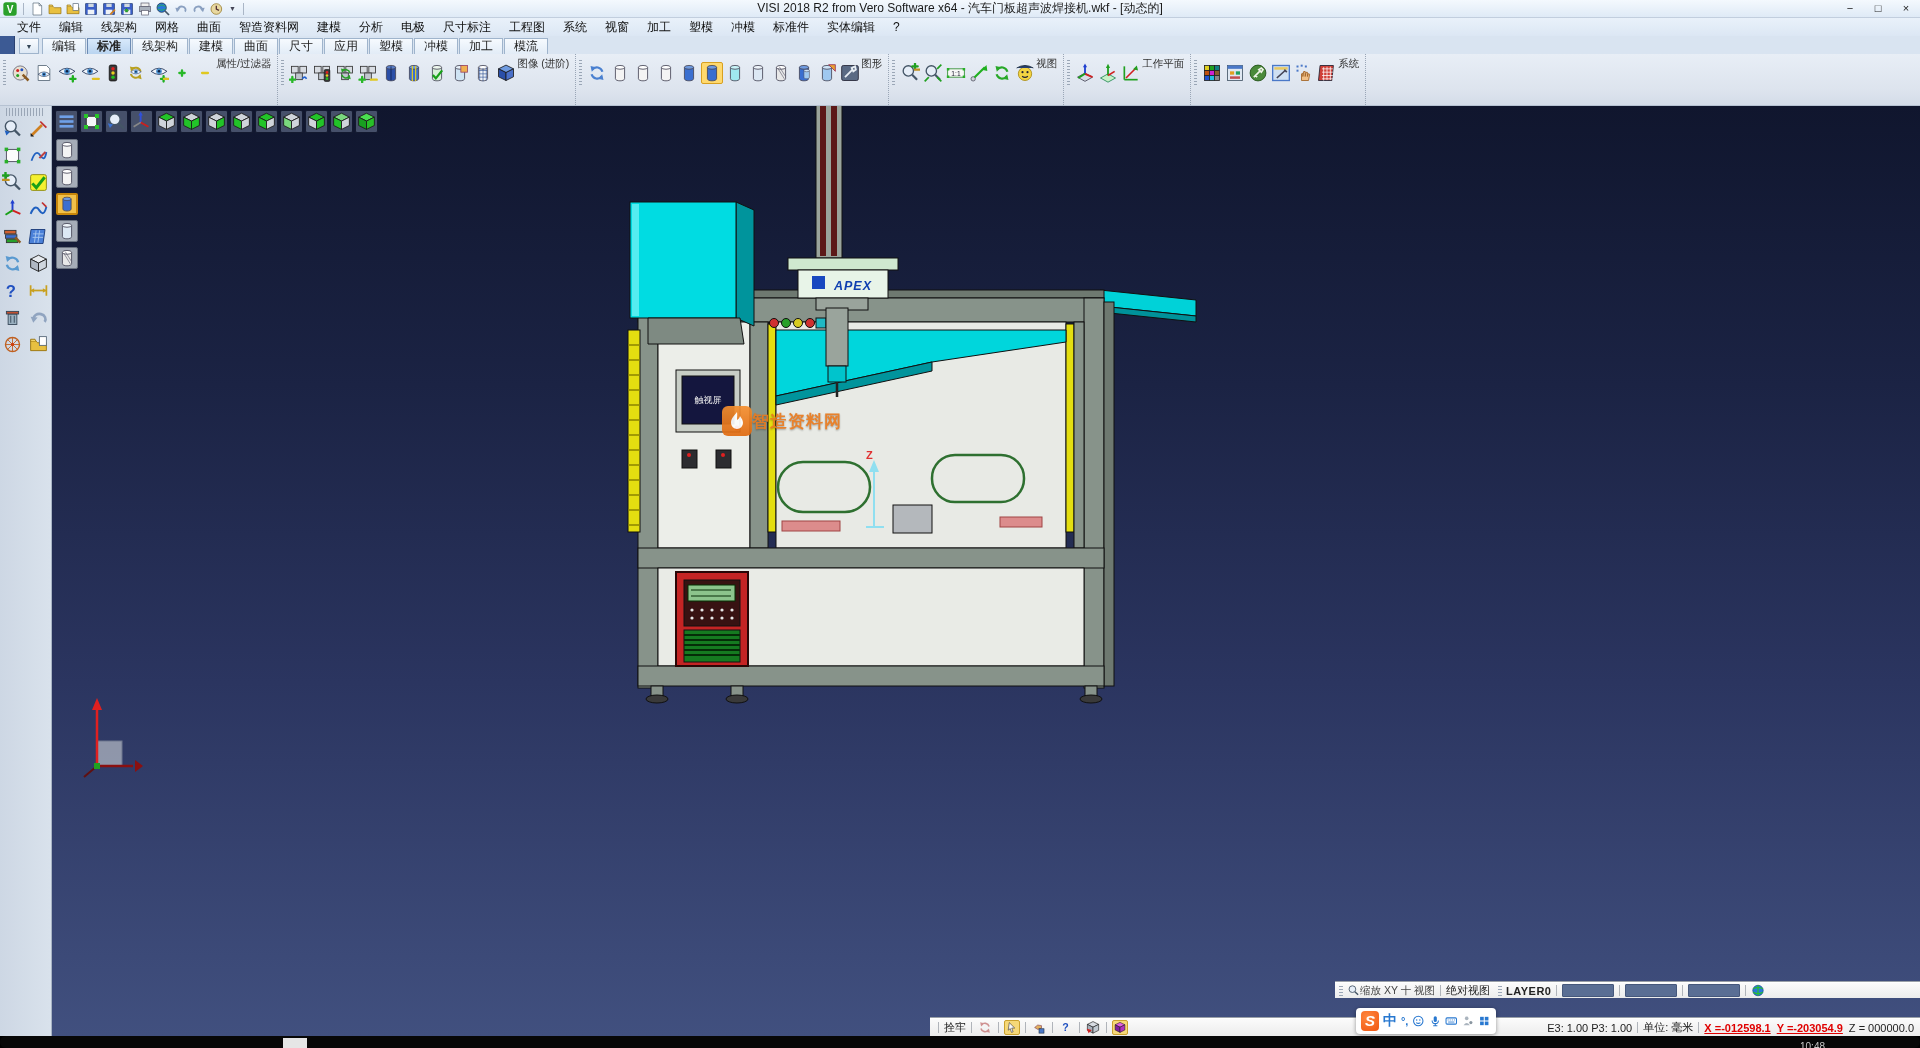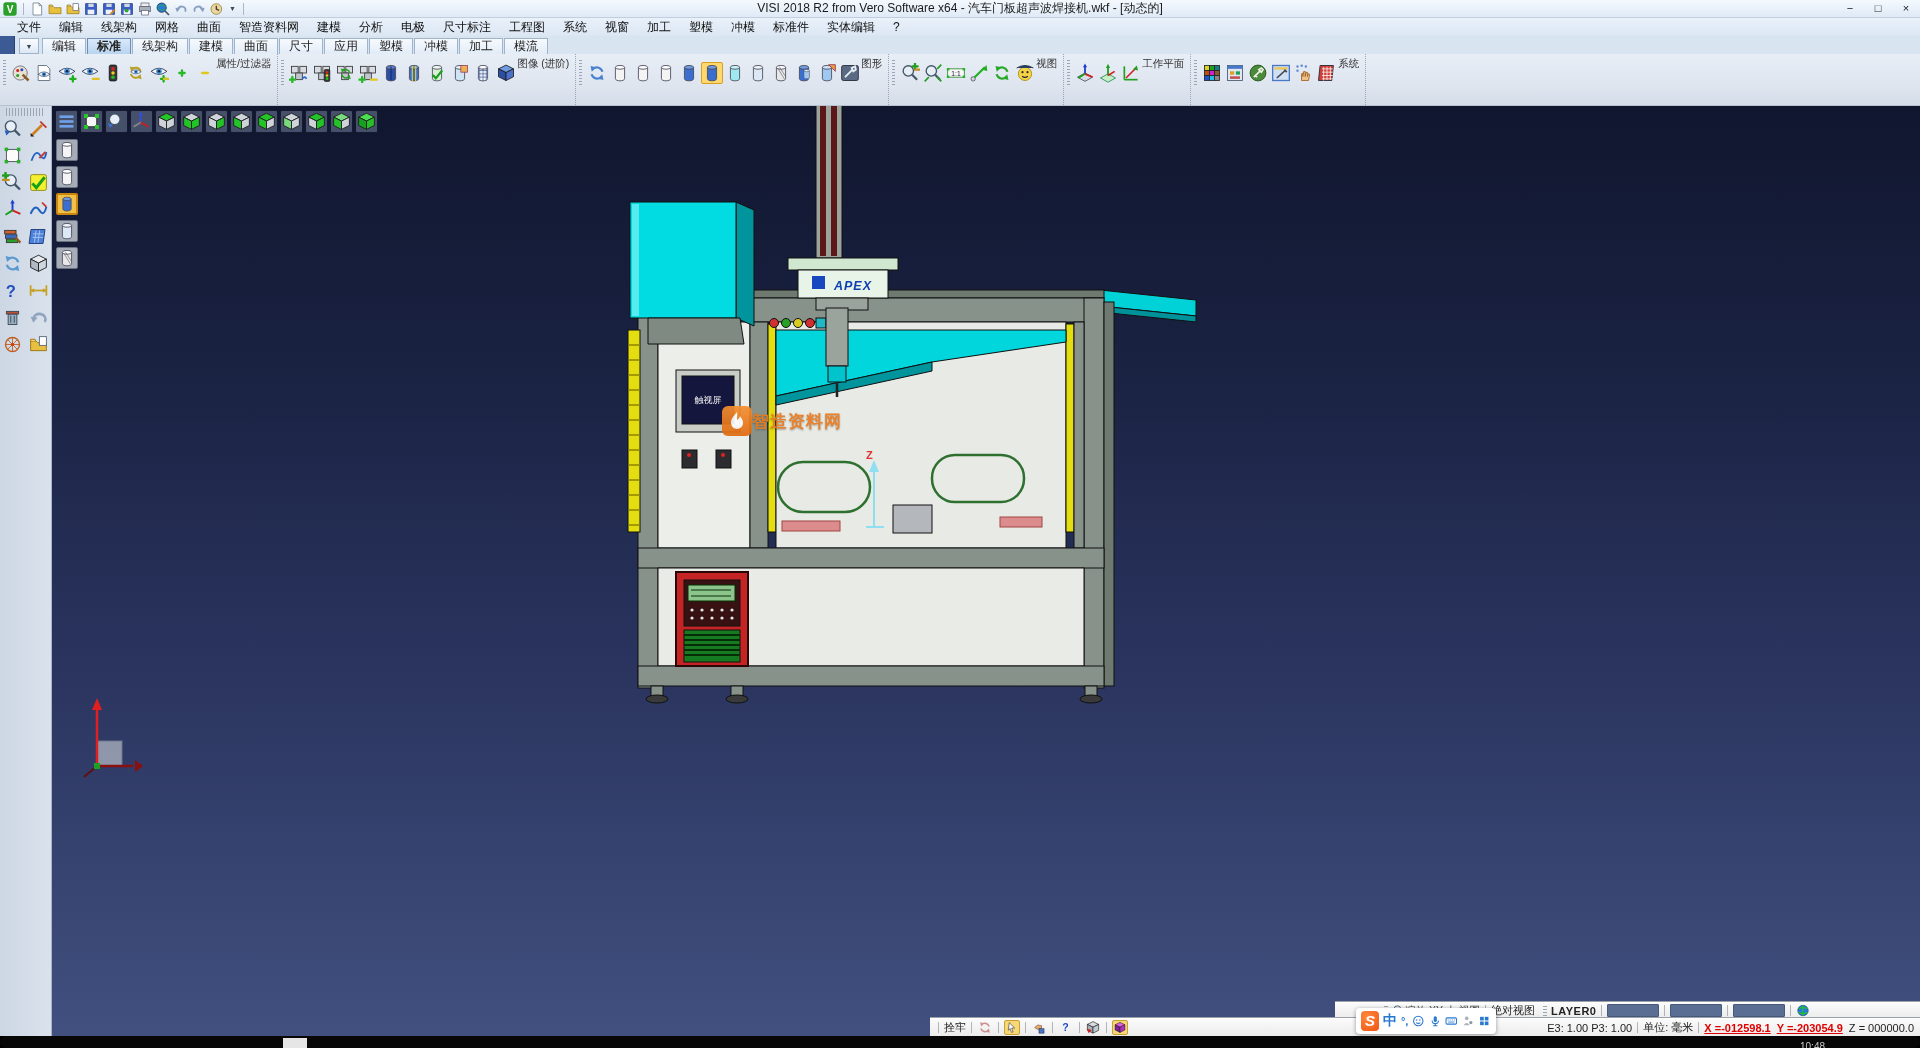--- a/index.html
+++ b/index.html
@@ -48,21 +48,21 @@
   .viewtoolbar{position:absolute;left:3px;top:4px;display:flex;gap:2px;}
   .vbtn{width:23px;height:23px;background:#46506a;border:1px solid #141a30;box-sizing:border-box;border-radius:2px;}
   .layerstrip{position:absolute;left:4px;top:33px;display:flex;flex-direction:column;gap:5px;}
   .lbtn{width:22px;height:22px;background:#a6adb8;border:1px solid #6a7280;box-sizing:border-box;border-radius:2px;}
   .lbtn.selected{background:#f2c14a;border:2px solid #c8860a;}
   .watermark{position:absolute;left:670px;top:300px;display:flex;align-items:center;gap:0;opacity:.92;}
   .wm-badge{width:30px;height:30px;border-radius:6px;background:linear-gradient(#f59030,#e06a10);display:flex;align-items:center;justify-content:center;}
   .wm-text{font-size:17px;font-weight:bold;color:#e87a1e;letter-spacing:1px;text-shadow:0 1px 2px rgba(0,0,0,.35);}
   
   .srow{position:absolute;background:linear-gradient(#fbfbfb,#ececec);border-top:1px solid #fff;box-shadow:0 -1px 0 #9aa0a8;display:flex;align-items:center;font-size:11px;color:#222;box-sizing:border-box;}
-  .srow1{left:1283px;right:0;top:896px;height:16px;padding-left:45px;}
+  .srow1{left:1283px;right:0;top:876px;height:16px;}
   .srow2{left:878px;right:0;top:912px;height:18px;padding-right:6px;}
   .s-sep{width:1px;height:11px;background:#b0b4ba;margin:0 5px;}
   .s-grip{width:4px;height:10px;margin:0 4px;background:repeating-linear-gradient(#9aa6b6 0 1px,transparent 1px 3px);}
   .s-box{width:50px;height:11px;background:#5a6e94;border:1px solid #46587c;border-radius:1px;}
   .sicon{width:16px;height:15px;display:inline-block;}
   .sicon.yellow{background:#f6d878;border:1px solid #caa12e;box-sizing:border-box;border-radius:2px;}
   .coord-red{color:#e00000;font-weight:bold;text-decoration:underline;}
   .coord-z{color:#222;font-weight:normal;}
   .muted{color:#444;}
   

